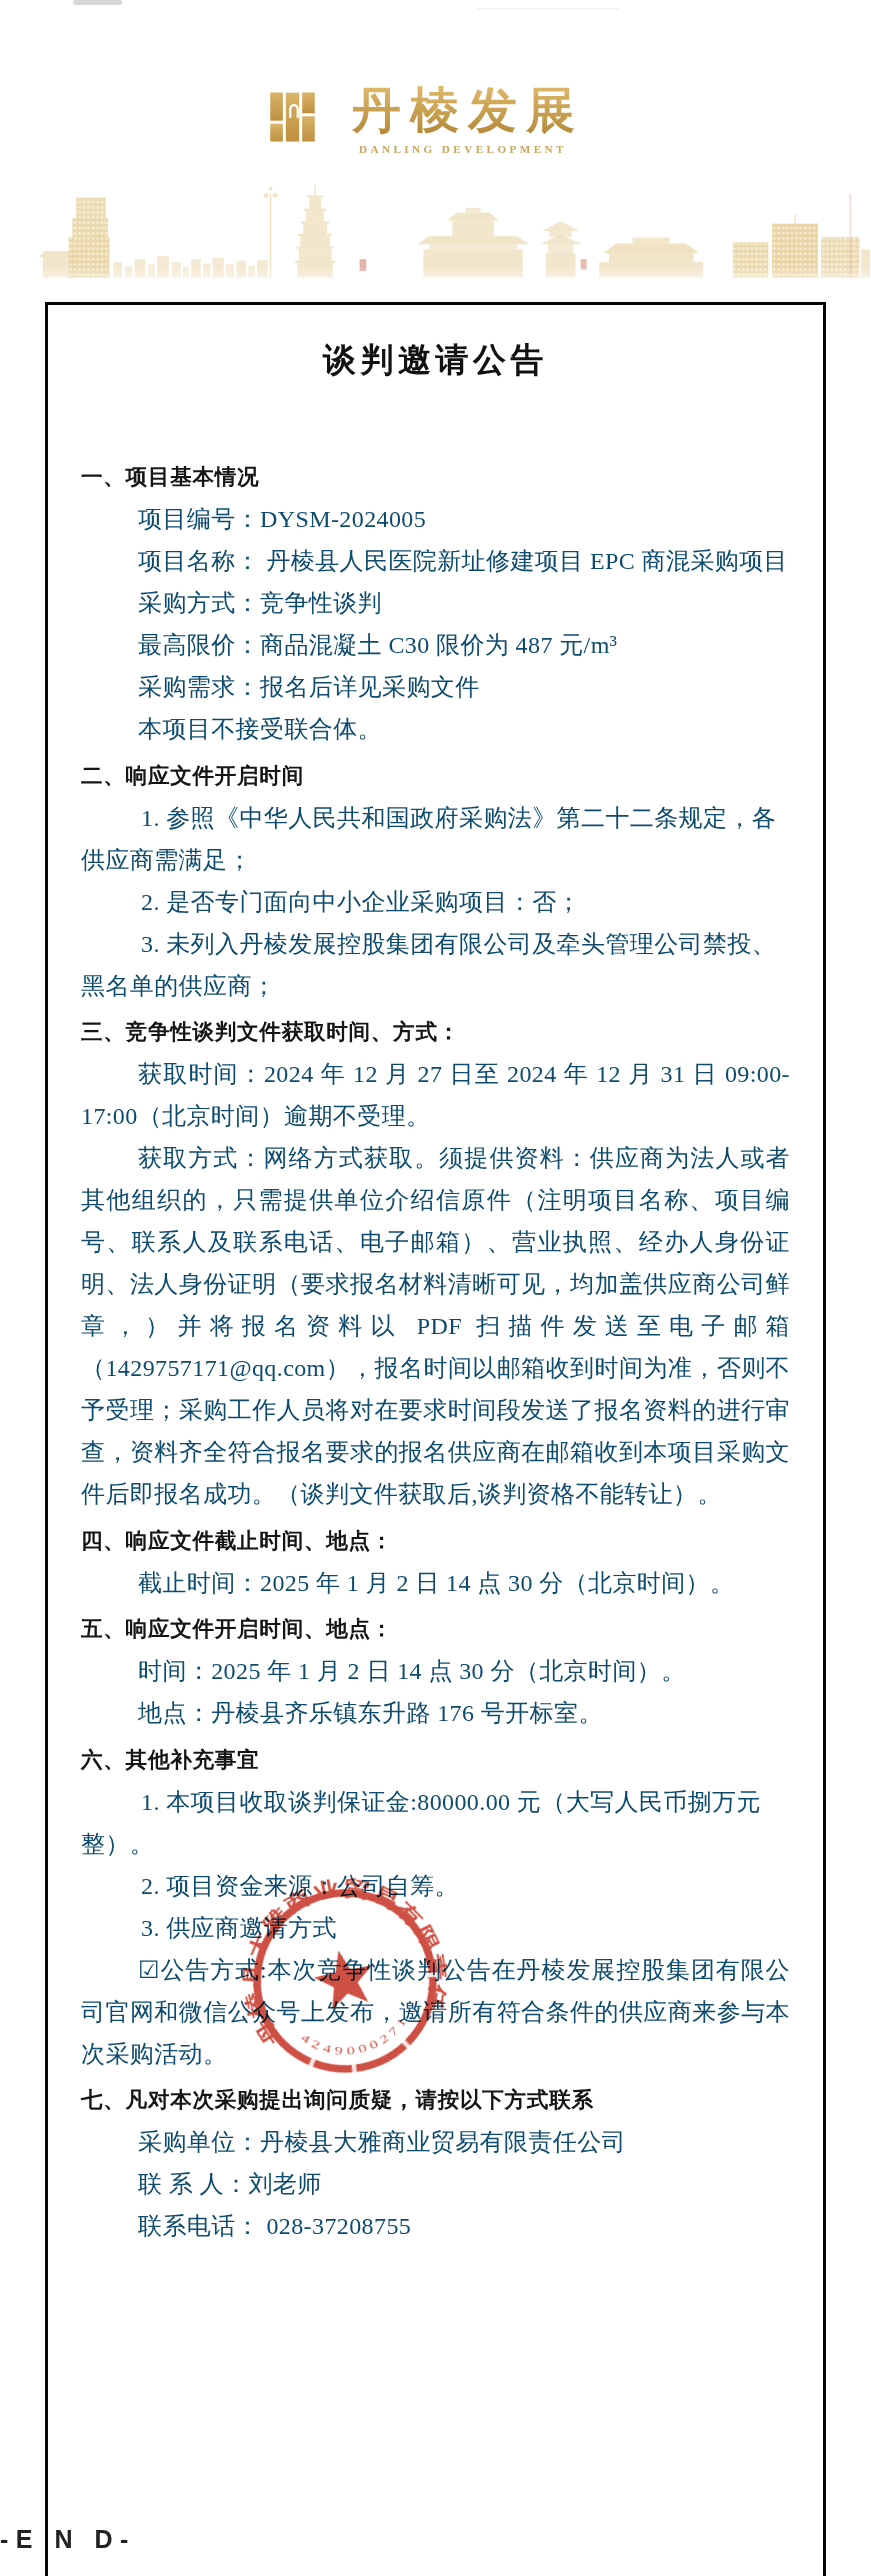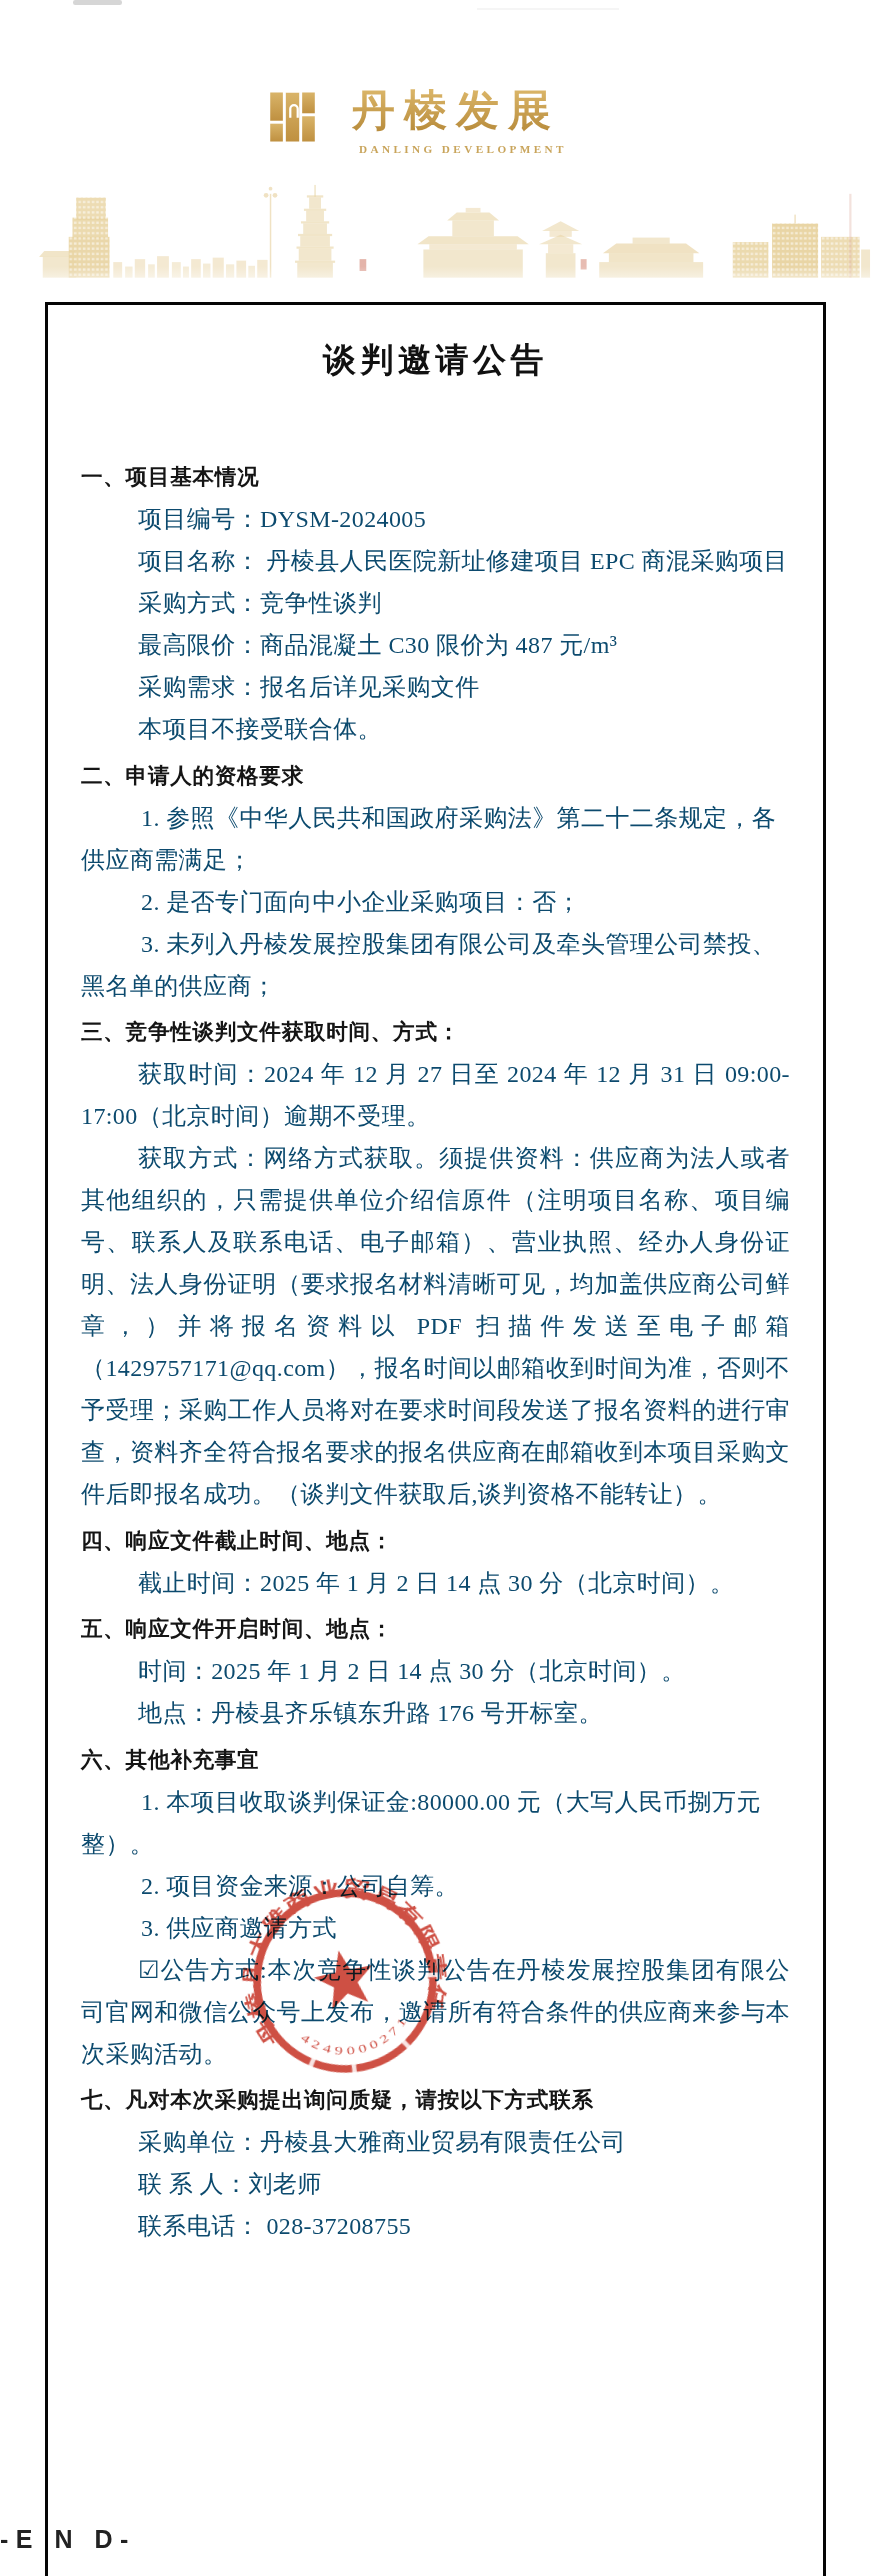--- a/index.html
+++ b/index.html
@@ -7,21 +7,21 @@
     width:872px;height:2576px;position:relative;background:#ffffff;
     font-family:"Liberation Serif","DejaVu Serif",serif;color:#1c1c1c;
     overflow:hidden;
   }
   
   .hdr-smudge{position:absolute;left:73px;top:0;width:49px;height:5.2px;background:#6b6b6b;opacity:.28;border-radius:2.2px;}
   .hdr-smudge2{position:absolute;left:477px;top:7.5px;width:142px;height:2.2px;background:#999;opacity:.10;}
   .logo-mark{position:absolute;left:270px;top:91px;width:48px;height:52px;}
   .logo-cn{
     position:absolute;left:352px;top:85px;height:52px;line-height:52px;
-    font-size:43px;font-weight:700;letter-spacing:9px;
+    font-size:49px;font-weight:700;letter-spacing:9px;
     font-family:"Liberation Serif","DejaVu Serif",serif;
     color:#c39a4e;
     background:linear-gradient(180deg,#dcb76a 5%,#b88c3c 90%);
     -webkit-background-clip:text;background-clip:text;-webkit-text-fill-color:transparent;
     white-space:nowrap;
   }
   .logo-en{
     position:absolute;left:359px;top:143px;font-size:11.2px;letter-spacing:3.4px;
     font-family:"Liberation Serif","DejaVu Serif",serif;font-weight:700;
     color:#c9a55c;white-space:nowrap;
@@ -179,21 +179,21 @@
       <div class="section">
         <div class="heading">一、项目基本情况</div>
         <div class="line kv">项目编号：DYSM-2024005</div>
         <div class="line kv">项目名称： 丹棱县人民医院新址修建项目 EPC 商混采购项目</div>
         <div class="line kv">采购方式：竞争性谈判</div>
         <div class="line kv">最高限价：商品混凝土 C30 限价为 487 元/m³</div>
         <div class="line kv">采购需求：报名后详见采购文件</div>
         <div class="line kv">本项目不接受联合体。</div>
       </div>
       <div class="section">
-        <div class="heading">二、申请人的资格要求</div>
+        <div class="heading">二、响应文件开启时间</div>
         <div class="line item">1. 参照《中华人民共和国政府采购法》第二十二条规定，各供应商需满足；</div>
         <div class="line item">2. 是否专门面向中小企业采购项目：否；</div>
         <div class="line item">3. 未列入丹棱发展控股集团有限公司及牵头管理公司禁投、黑名单的供应商；</div>
       </div>
       <div class="section">
         <div class="heading">三、竞争性谈判文件获取时间、方式：</div>
         <div class="line para">获取时间：2024 年 12 月 27 日至 2024 年 12 月 31 日 09:00- 17:00（北京时间）逾期不受理。</div>
         <div class="line para">获取方式：网络方式获取。须提供资料：供应商为法人或者其他组织的，只需提供单位介绍信原件（注明项目名称、项目编号、联系人及联系电话、电子邮箱）、营业执照、经办人身份证明、法人身份证明（要求报名材料清晰可见，均加盖供应商公司鲜章，）并将报名资料以 PDF 扫描件发送至电子邮箱（1429757171@qq.com），报名时间以邮箱收到时间为准，否则不予受理；采购工作人员将对在要求时间段发送了报名资料的进行审查，资料齐全符合报名要求的报名供应商在邮箱收到本项目采购文件后即报名成功。（谈判文件获取后,谈判资格不能转让）。</div>
       </div>
       <div class="section">

